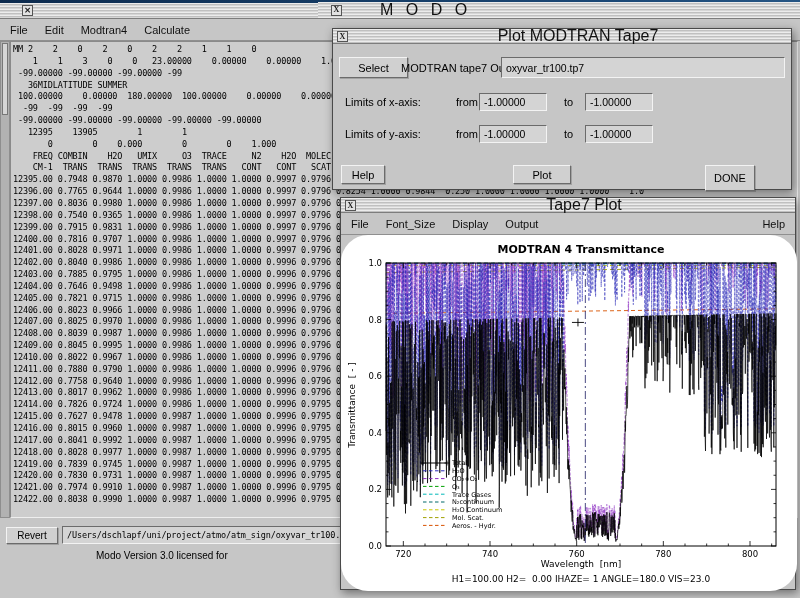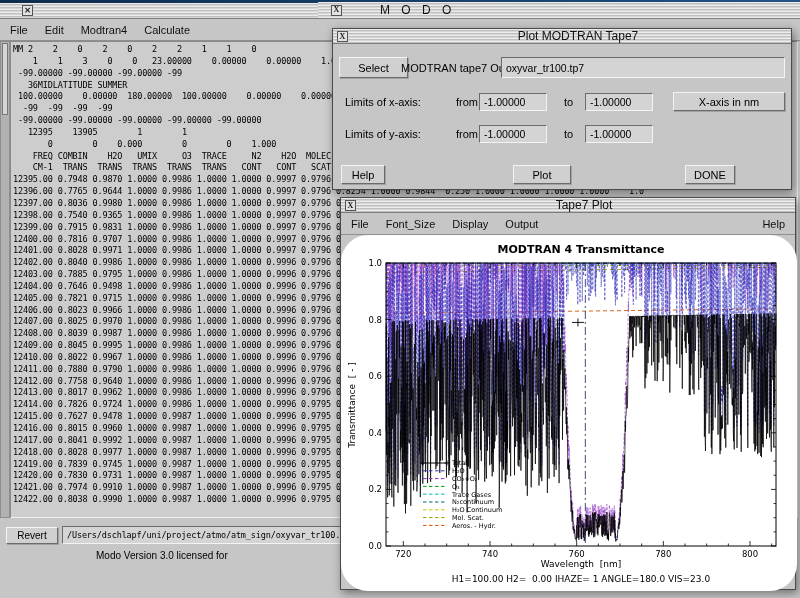--- a/index.html
+++ b/index.html
@@ -6,21 +6,21 @@
   html,body { width: 800px; height: 598px; font-family: "Liberation Sans", sans-serif; }
   .desktop { position: relative; width: 800px; height: 598px; overflow: hidden;
              background: linear-gradient(135deg,#0d2b4e 0%,#1c4977 45%,#4a82b2 100%); }
 
   .window { position: absolute; background: #c6c6c6; border: 1px solid #4a4a4a;
             box-shadow: 2px 3px 9px rgba(0,0,0,.45); }
 
   .titlebar { position: absolute; display: flex; align-items: center; justify-content: center;
               background: repeating-linear-gradient(180deg,#ececec 0 1px,#c0c0c0 1px 2px,#d6d6d6 2px 3px);
               border-bottom: 1px solid #7d7d7d; }
-  .titlebar .title { font-size: 12px; color: #111; white-space: nowrap; padding-left: 32px; }
+  .titlebar .title { font-size: 16px; color: #111; white-space: nowrap; padding-left: 32px; }
   .xicon, .closebox { display: inline-flex; align-items: center; justify-content: center;
               width: 11px; height: 11px; border: 1px solid #555; background: #e2e2e2;
               font: bold 8px "Liberation Serif", serif; color: #222; line-height: 1; }
   .abs-left { position: absolute; left: 4px; top: 2px; }
 
   .menubar { position: absolute; background: #c6c6c6; border-bottom: 1px solid #8f8f8f;
              display: flex; align-items: center; font-size: 11px; color: #111; }
   .menuitem { white-space: nowrap; cursor: default; }
 
   .btn { position: absolute; background: #d0d0d0; border: 1px solid;
@@ -64,21 +64,21 @@
   .pd-x-to-lbl { left: 231px; top: 67px; }
   .pd-x-to { left: 252px; top: 64px; width: 68px; height: 18px; }
   .pd-unit { left: 340px; top: 63px; width: 112px; height: 19px; }
   .pd-y-lbl { left: 12px; top: 99px; }
   .pd-y-from-lbl { left: 123px; top: 99px; }
   .pd-y-from { left: 146px; top: 96px; width: 68px; height: 18px; }
   .pd-y-to-lbl { left: 231px; top: 99px; }
   .pd-y-to { left: 252px; top: 96px; width: 68px; height: 18px; }
   .pd-help { left: 8px; top: 136px; width: 44px; height: 19px; }
   .pd-plot { left: 180px; top: 136px; width: 58px; height: 19px; }
-  .pd-done { left: 352px; top: 136px; width: 50px; height: 19px; }
+  .pd-done { left: 372px; top: 136px; width: 50px; height: 26px; }
 
   
   .plot-window { left: 340px; top: 197px; width: 456px; height: 393px; }
   .pw-titlebar { left: 0; top: 0; width: 100%; height: 15px; }
   .pw-menubar { left: 0; top: 15px; width: 100%; height: 22px; padding: 0 10px; gap: 17px; }
   .pw-help { margin-left: auto; }
   .pw-content { position: absolute; left: 0; top: 37px; width: 456px; height: 356px; background: #fff; border-radius: 27px; }
   svg text { font-family: "DejaVu Sans", sans-serif; white-space: pre; }
 </style>
 </head>
@@ -169,21 +169,20 @@
 
     <span class="lbl pd-x-lbl">Limits of x-axis:</span>
     <span class="lbl pd-x-from-lbl">from</span>
     <div class="field pd-x-from">
       <span>-1.00000</span>
     </div>
     <span class="lbl pd-x-to-lbl">to</span>
     <div class="field pd-x-to">
       <span>-1.00000</span>
     </div>
-    <button class="btn pd-unit">X-axis in nm</button>
 
     <span class="lbl pd-y-lbl">Limits of y-axis:</span>
     <span class="lbl pd-y-from-lbl">from</span>
     <div class="field pd-y-from">
       <span>-1.00000</span>
     </div>
     <span class="lbl pd-y-to-lbl">to</span>
     <div class="field pd-y-to">
       <span>-1.00000</span>
     </div>

